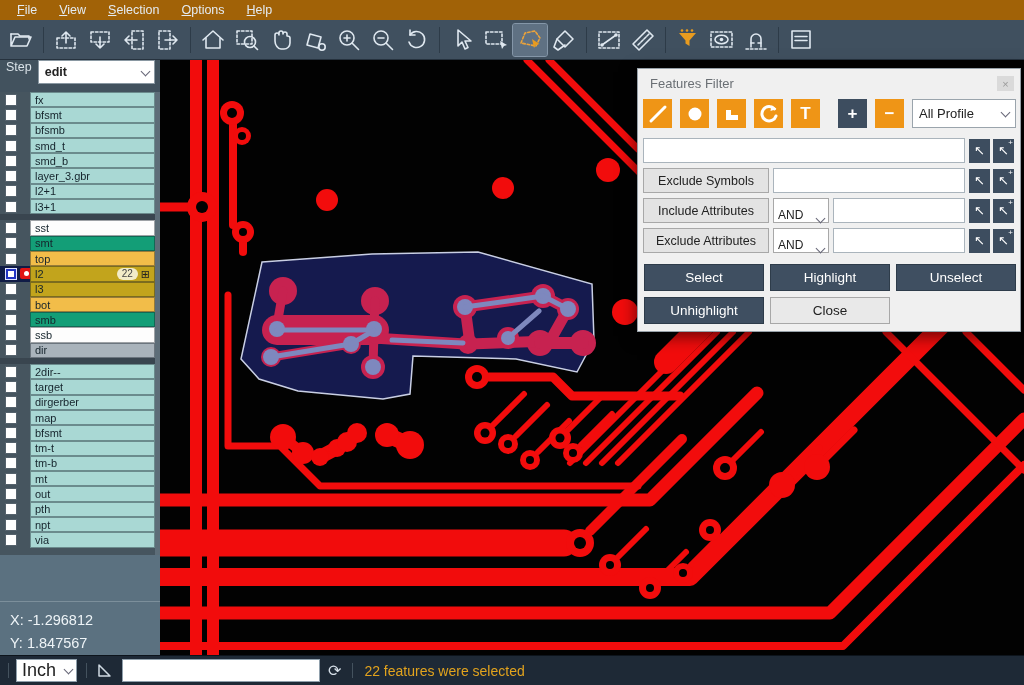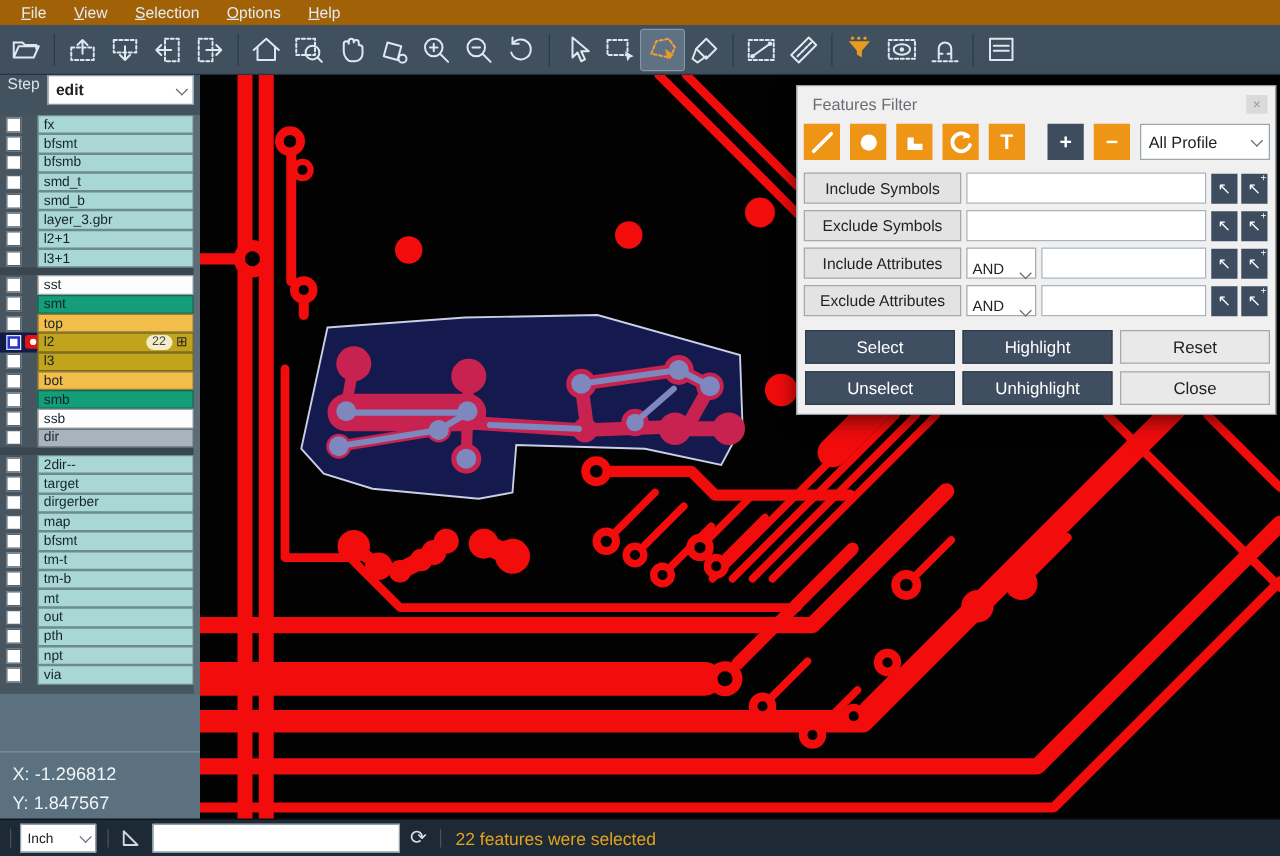--- a/index.html
+++ b/index.html
@@ -81,21 +81,21 @@
   .abtn .mini{position:absolute;top:-1px;right:1px;font-size:8px}
   .dactions{display:grid;grid-template-columns:120px 120px 120px;gap:6px;padding:6px 6px 0 6px}
   .dbtn{height:27px;display:flex;align-items:center;justify-content:center;font-size:13.5px;box-sizing:border-box}
   .dbtn.dark{background:#3f4f61;color:#fff;border:1px solid #2e3c4a}
   .dbtn.light{background:#e9e9e9;color:#222;border:1px solid #a8a8a8}
   
   .statusbar{position:absolute;left:0;right:0;bottom:0;height:30px;background:#1e2936;display:flex;
              align-items:center;z-index:8;border-top:1px solid #0d141c;box-sizing:border-box}
   .ssep{width:1px;height:15px;background:#44525e;flex:none}
   .unitbox{width:50px;height:21px;background:#fff;border:1px solid #90a0ac;display:flex;align-items:center;
-           justify-content:space-between;padding:0 4px 0 5px;font-size:11px;color:#222;flex:none}
+           justify-content:space-between;padding:0 4px 0 5px;font-size:18px;color:#222;flex:none}
   .cmdinput{width:196px;height:21px;background:#fff;border:1px solid #90a0ac;flex:none}
   .refresh{color:#d6dfe8;font-size:16px;line-height:1}
   .msg{color:#e2a31d;font-size:14px}
 </style>
 </head>
 <body>
 
 <div class="menubar">
   <span class="menu-item"><span class="k">F</span><span>ile</span></span>
   <span class="menu-item"><span class="k">V</span><span>iew</span></span>
@@ -626,21 +626,20 @@
       </span>
     <span class="obtn">
         <span>−</span>
       </span>
     <span class="profile">
         <span>All Profile</span>
         <span class="chev"></span>
       </span>
   </div>
   <div class="frow">
-    <span class="flabel">Include Symbols</span>
     <span class="finput"></span>
     <span class="abtn">
         <span>↖</span>
       </span>
     <span class="abtn">
         <span>↖</span>
         <span class="mini">+</span>
       </span>
   </div>
   <div class="frow">
@@ -680,21 +679,20 @@
         <span>↖</span>
       </span>
     <span class="abtn">
         <span>↖</span>
         <span class="mini">+</span>
       </span>
   </div>
   <div class="dactions">
     <span class="dbtn dark">Select</span>
     <span class="dbtn dark">Highlight</span>
-    <span class="dbtn light">Reset</span>
     <span class="dbtn dark">Unselect</span>
     <span class="dbtn dark">Unhighlight</span>
     <span class="dbtn light">Close</span>
   </div>
 </div>
 
 <div class="statusbar">
   <span class="ssep" style="margin-left:8px"></span>
   <span class="unitbox" style="margin-left:7px">
       <span>Inch</span>

